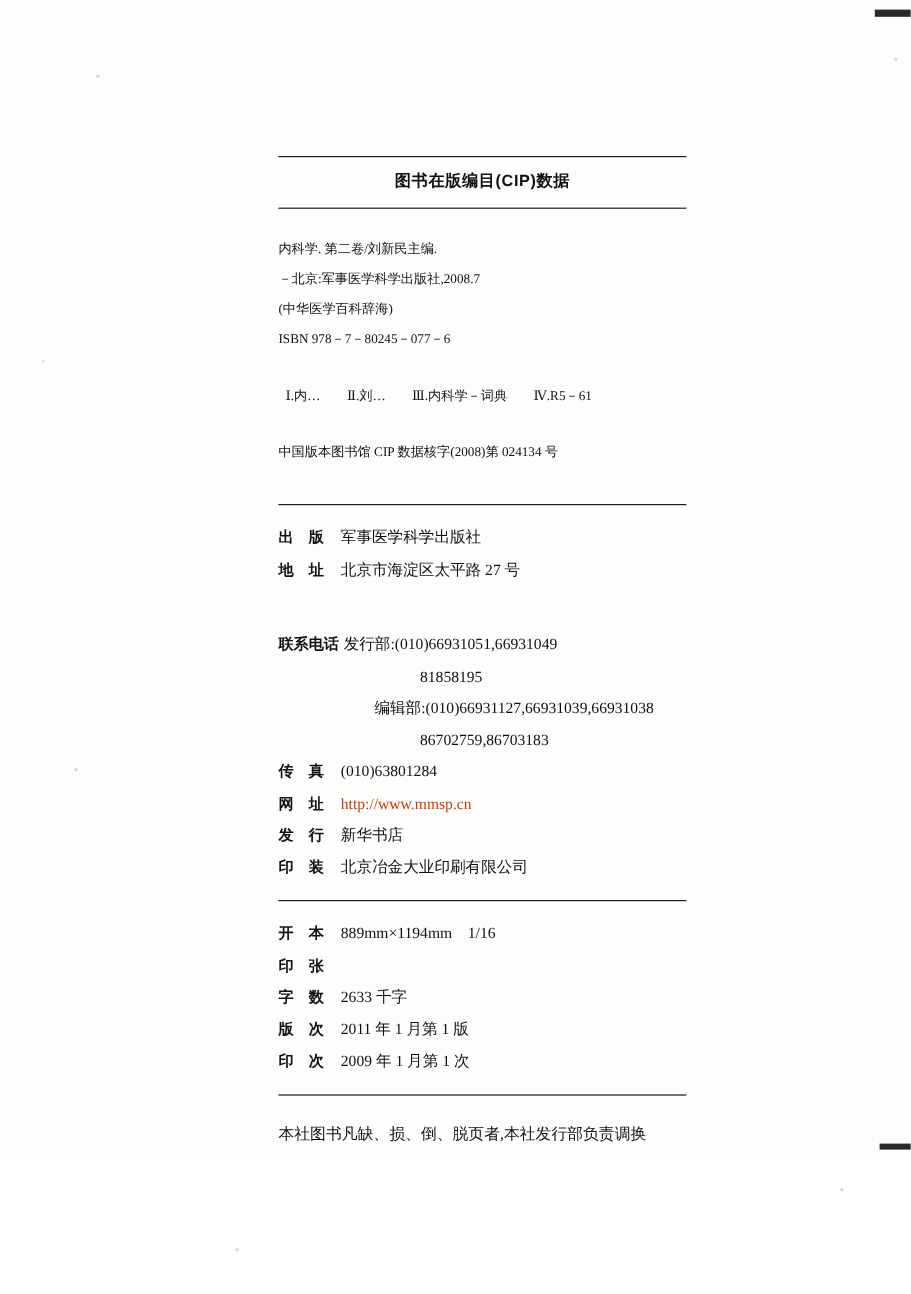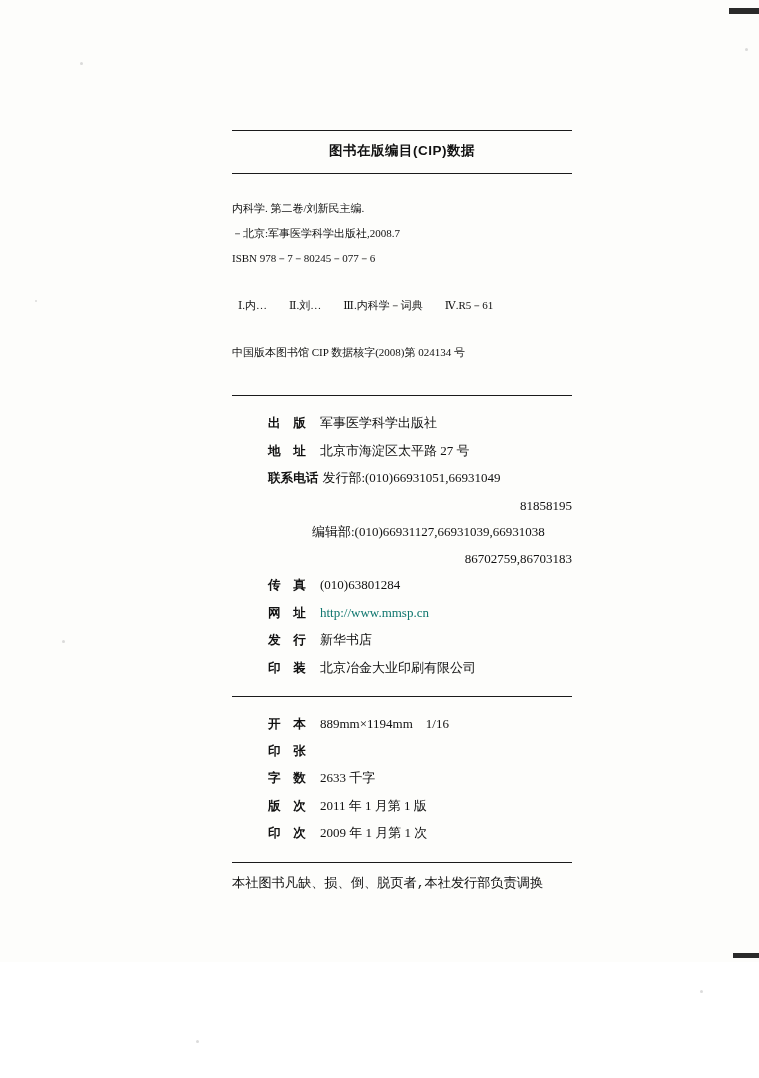--- a/index.html
+++ b/index.html
@@ -70,45 +70,43 @@
   .pub-block {
     font-size: 13.2px;
     line-height: 26.5px;
   }
   .row {
     display: flex;
     align-items: baseline;
     white-space: pre;
   }
   .lbl {
-    font-family: Liberation Mono, monospace;
+    font-family: Liberation Sans, sans-serif;
     font-weight: bold;
     font-size: 12.6px;
     flex: 0 0 auto;
-    margin-left: 36px;
   }
   .lbl.w2 { width: 52px; }
   .val {
     font-size: 13px;
     flex: 1 1 auto;
   }
   .indent1 { padding-left: 80px; }
-  .indent3 { padding-left: 118px; text-align: right; }
-  .url { color: #0f766e; }
+  .indent3 { padding-left: 118px; }
+  .url { color: #c2410c; }
 
   .spec-block {
     font-size: 13.2px;
     line-height: 26.5px;
   }
 
   .footer-note {
     font-size: 13.2px;
     line-height: 24px;
-    margin-top: 9px;
-    font-family: Liberation Mono, monospace;
+    margin-top: 20px;
   }
 </style>
 </head>
 <body>
 
 <div class="page">
 
   <div class="edge-mark" style="right:0px; top:8px; width:30px; height:6px;"></div>
   <div class="edge-mark" style="right:0px; bottom:4px; width:26px; height:5px;"></div>
 
@@ -125,20 +123,21 @@
 
     <div class="cip-title">图书在版编目(CIP)数据</div>
 
     <div class="rule"></div>
 
     <div class="gap-md"></div>
 
     <div class="block">
       <div class="ln">内科学. 第二卷/刘新民主编.</div>
       <div class="ln">－北京:军事医学科学出版社,2008.7</div>
+      <div class="ln">(中华医学百科辞海)</div>
       <div class="ln">ISBN 978－7－80245－077－6</div>
     </div>
 
     <div class="gap-md"></div>
 
     <div class="block">
       <div class="ln" style="padding-left:6px;">Ⅰ.内…　　Ⅱ.刘…　　Ⅲ.内科学－词典　　Ⅳ.R5－61</div>
     </div>
 
     <div class="gap-md"></div>
@@ -161,21 +160,21 @@
       </div>
 
       <div class="row">
         <span class="lbl w2">地　址</span>
         <span class="val">北京市海淀区太平路 27 号</span>
       </div>
 
 
       <div class="row">
         <span class="lbl">联系电话</span>
-        <span class="val" style="padding-left:4px;">发行部:(010)66931051,66931049</span>
+        <span class="val" style="padding-left:4px;margin-top:36px;">发行部:(010)66931051,66931049</span>
       </div>
 
       <div class="row indent3">
         <span class="val">81858195</span>
       </div>
 
       <div class="row indent1">
         <span class="val">编辑部:(010)66931127,66931039,66931038</span>
       </div>
 

